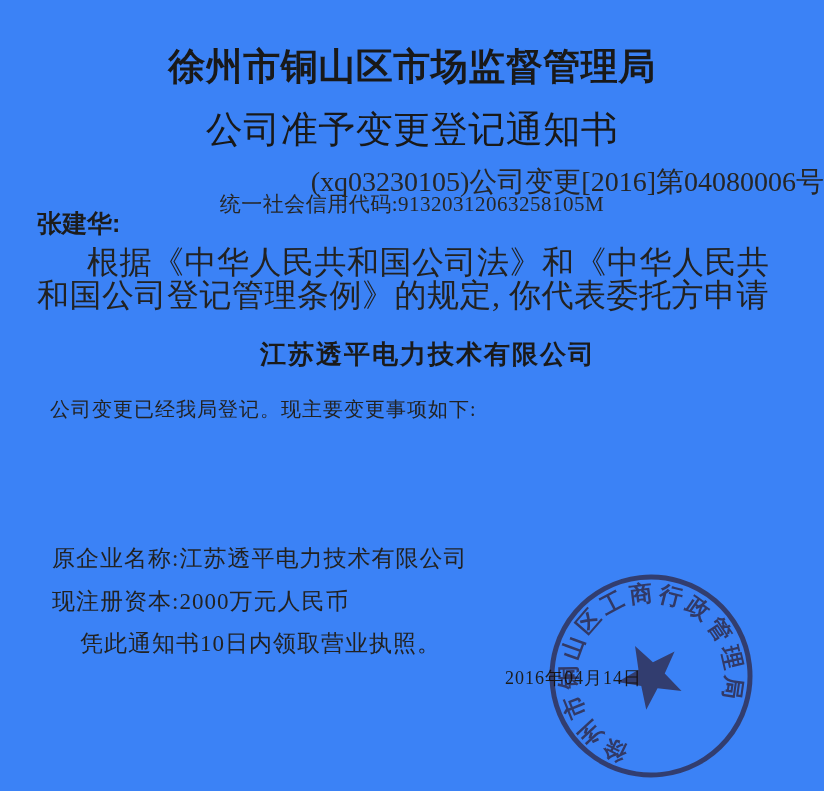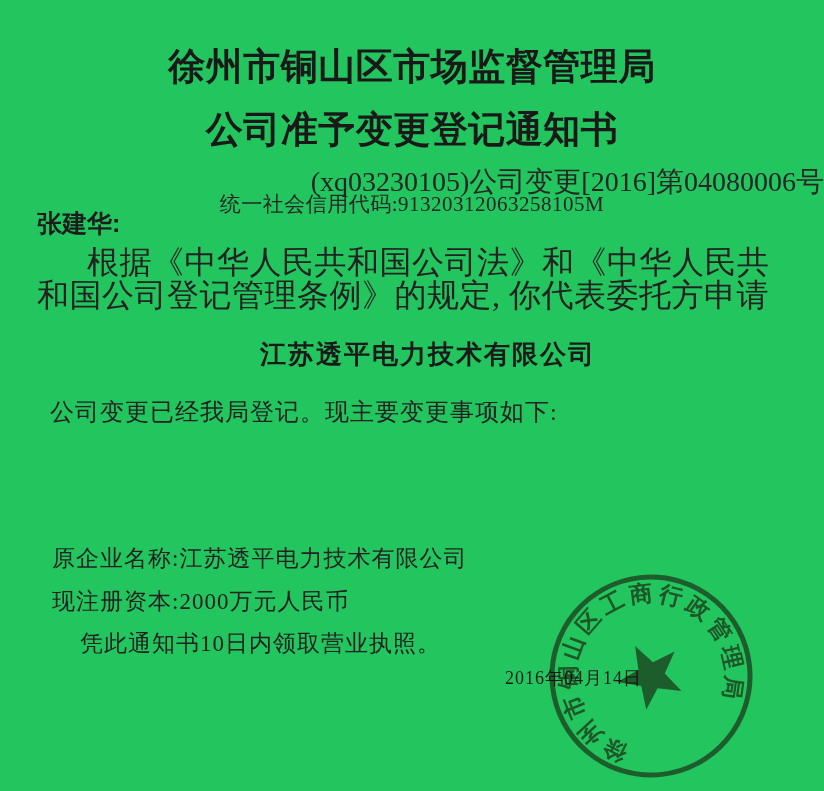--- a/index.html
+++ b/index.html
@@ -2,21 +2,21 @@
 <html><head>
 <meta charset="utf-8">
 <style>
   html, body { margin: 0; padding: 0; }
   body { background: #e8e8e8; }
 
   .page {
     position: relative;
     width: 824px;
     height: 791px;
-    background: #22c55e;
+    background: #3b82f6;
     overflow: hidden;
     font-family: "Liberation Serif", serif;
     color: #1e1e1e;
     margin: 0 auto;
   }
 
   .abs { position: absolute; }
 
   .centered {
     left: 0;
@@ -29,21 +29,21 @@
     font-family: "Liberation Sans", sans-serif;
     font-weight: 700;
     font-size: 37px;
     letter-spacing: 0.5px;
     color: #191919;
   }
 
   .notice-title {
     top: 105px;
     font-family: "Liberation Sans", sans-serif;
-    font-weight: 700;
+    font-weight: 400;
     font-size: 37px;
     letter-spacing: 0.5px;
     color: #191919;
   }
 
   .doc-number {
     top: 163px;
     font-size: 28px;
     color: #262626;
     text-align: right;
@@ -83,21 +83,21 @@
     font-family: "Liberation Sans", sans-serif;
     font-weight: 700;
     font-size: 26px;
     letter-spacing: 2px;
     color: #1a1a1a;
   }
 
   .registration-line {
     top: 396px;
     left: 50px;
-    font-size: 24px;
+    font-size: 20px;
     letter-spacing: 1px;
     color: #222;
   }
 
   .change-item {
     left: 52px;
     font-size: 23px;
     letter-spacing: 1px;
     color: #222;
   }

